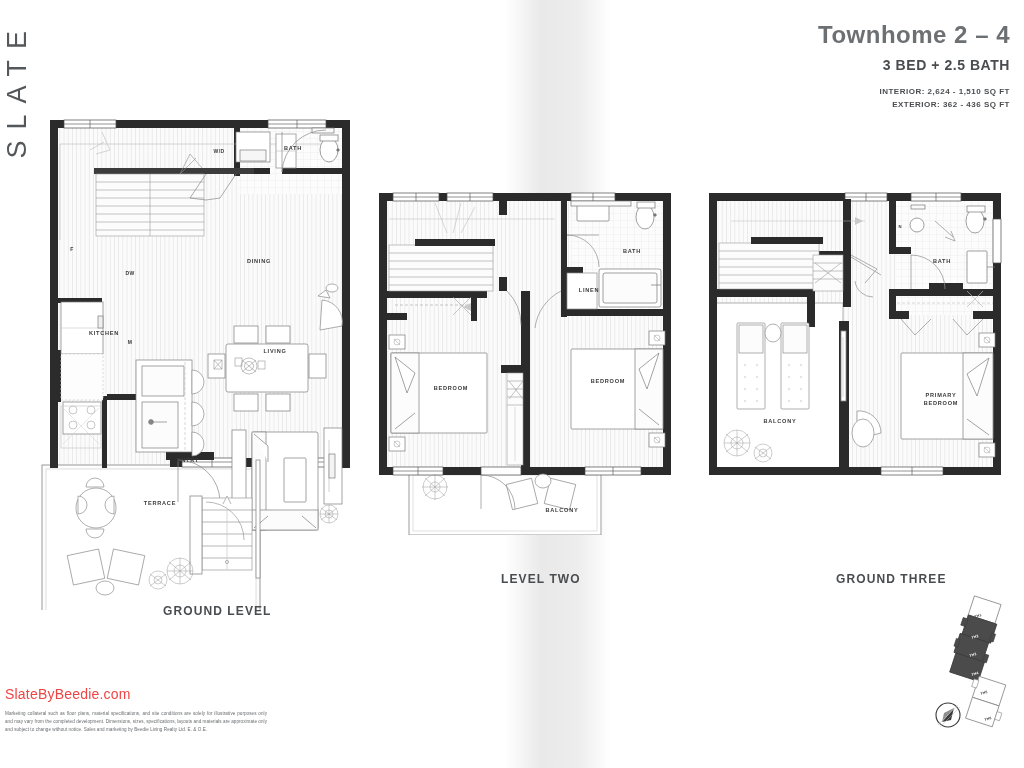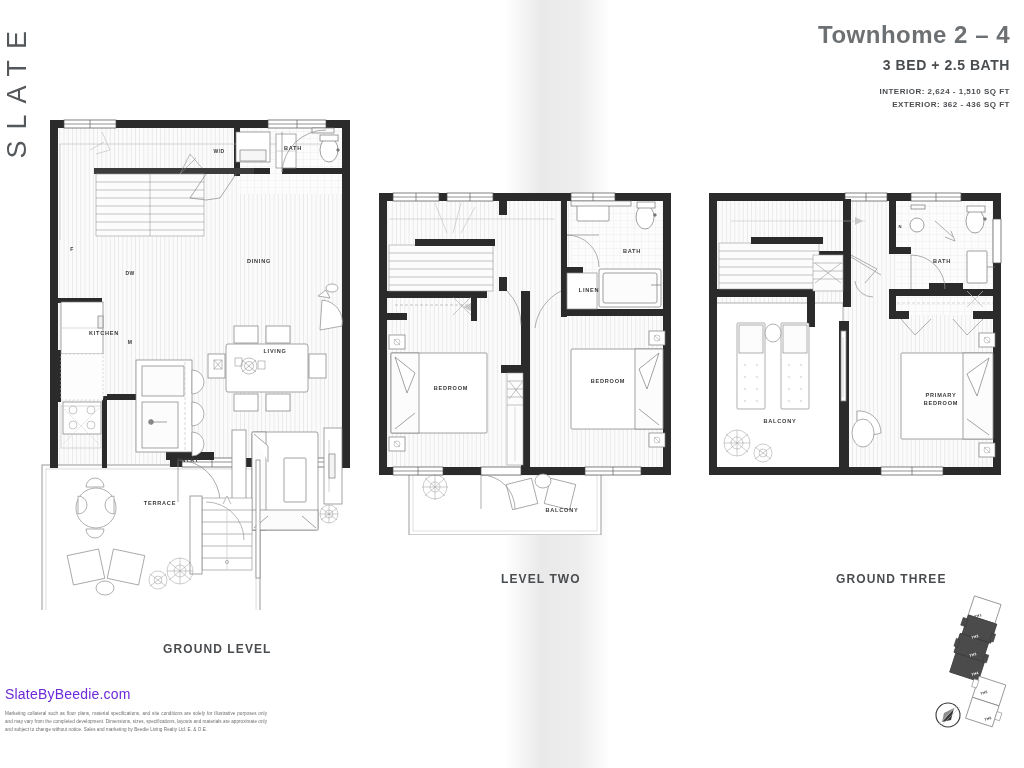--- a/index.html
+++ b/index.html
@@ -27,21 +27,21 @@
   }
 
   
   .hdr{position:absolute;right:14px;top:22px;text-align:right;}
   .hdr .title{font-size:24px;color:#6d7073;font-weight:700;letter-spacing:.5px;line-height:1.1;}
   .hdr .sub{font-size:14px;color:#4a4d50;font-weight:700;letter-spacing:.55px;margin-top:9px;}
   .hdr .areas{margin-top:13px;font-size:8px;color:#4a4d50;font-weight:700;letter-spacing:.5px;line-height:1.55;}
 
   
   .foot{position:absolute;left:5px;top:686px;width:330px;}
-  .foot .site{font-size:14px;color:#6d28d9;font-weight:400;letter-spacing:.2px;}
+  .foot .site{font-size:14px;color:#ef4444;font-weight:400;letter-spacing:.2px;}
   .foot .disc{margin-top:8px;font-size:4.6px;color:#6a6d70;line-height:1.75;text-align:justify;width:262px;letter-spacing:.05px;}
 
   
   .cap{position:absolute;font-size:12px;font-weight:700;letter-spacing:1.1px;color:#4a4d50;}
 
   
   .plan{position:absolute;}
   .plan svg{display:block;}
 
   
@@ -325,21 +325,21 @@
     <div class="rm" style="left:263px;top:39px;">BATH</div>
     <div class="rm appl" style="left:42px;top:139px;">F</div>
     <div class="rm appl" style="left:100px;top:163px;">DW</div>
     <div class="rm" style="left:229px;top:152px;">DINING</div>
     <div class="rm" style="left:74px;top:224px;">KITCHEN</div>
     <div class="rm appl" style="left:100px;top:232px;">M</div>
     <div class="rm" style="left:245px;top:242px;">LIVING</div>
     <div class="rm" style="left:158px;top:351px;">ENTRY</div>
     <div class="rm" style="left:130px;top:394px;">TERRACE</div>
   </div>
-  <div class="cap" style="left:163px;top:642px;">GROUND LEVEL</div>
+  <div class="cap" style="left:163px;top:604px;">GROUND LEVEL</div>
 
   <div class="plan" style="left:375px;top:185px;">
     <svg width="300" height="350" viewBox="0 0 300 350">
       <defs>
         <pattern id="hw2" width="4.2" height="6" patternUnits="userSpaceOnUse">
           <rect width="4.2" height="6" fill="#fbfbfb"></rect>
           <line x1="0.2" y1="0" x2="0.2" y2="6" stroke="#d2d2d2" stroke-width="0.6"></line>
         </pattern>
         <pattern id="tile2" width="7" height="7" patternUnits="userSpaceOnUse">
           <rect width="7" height="7" fill="#fcfcfc"></rect>

